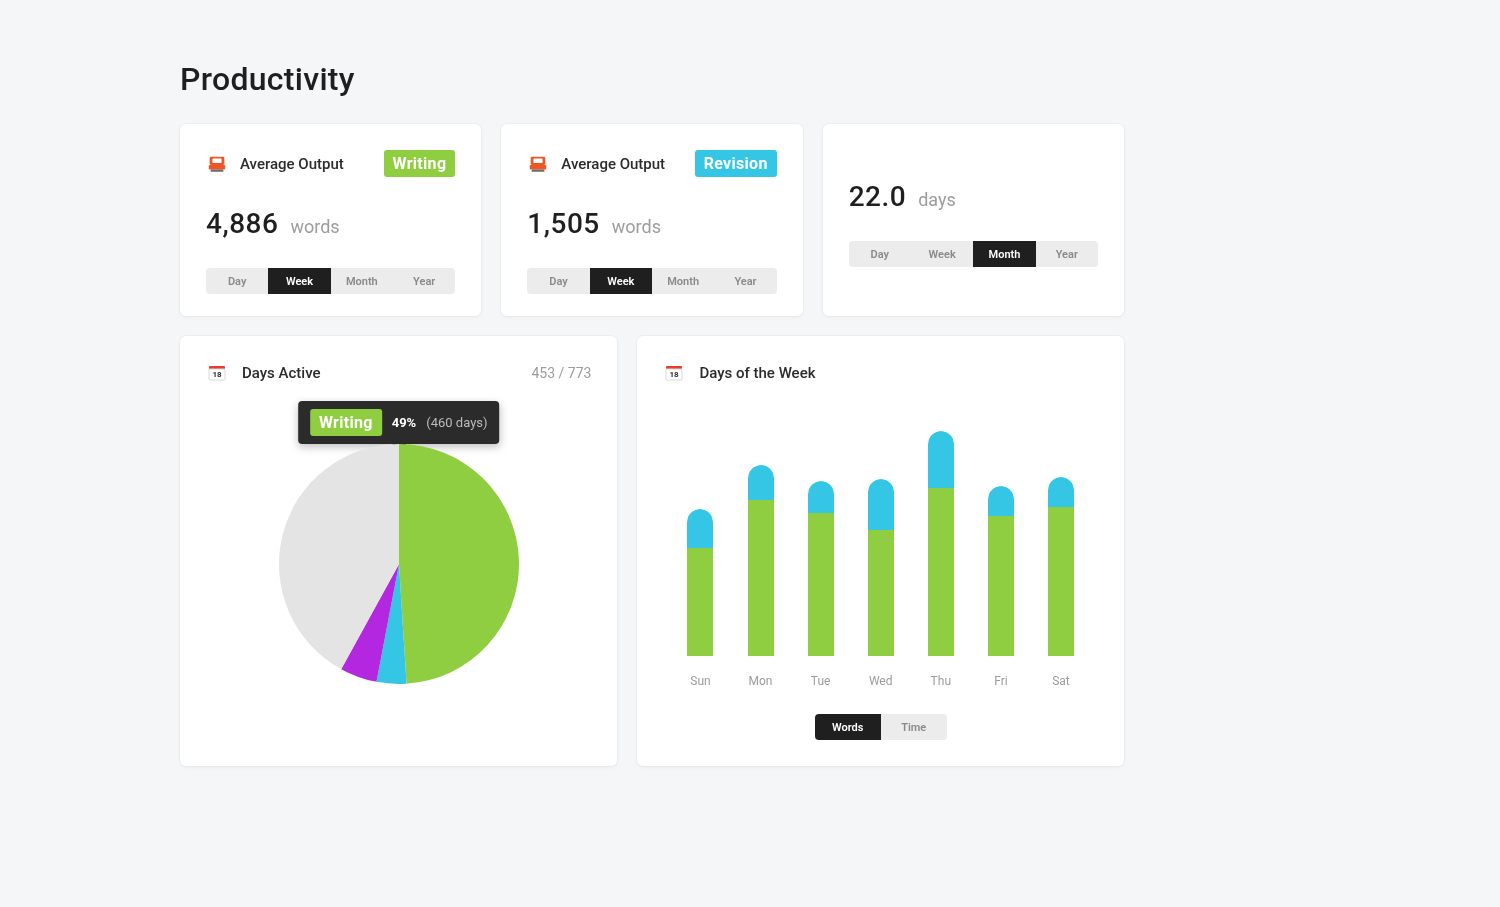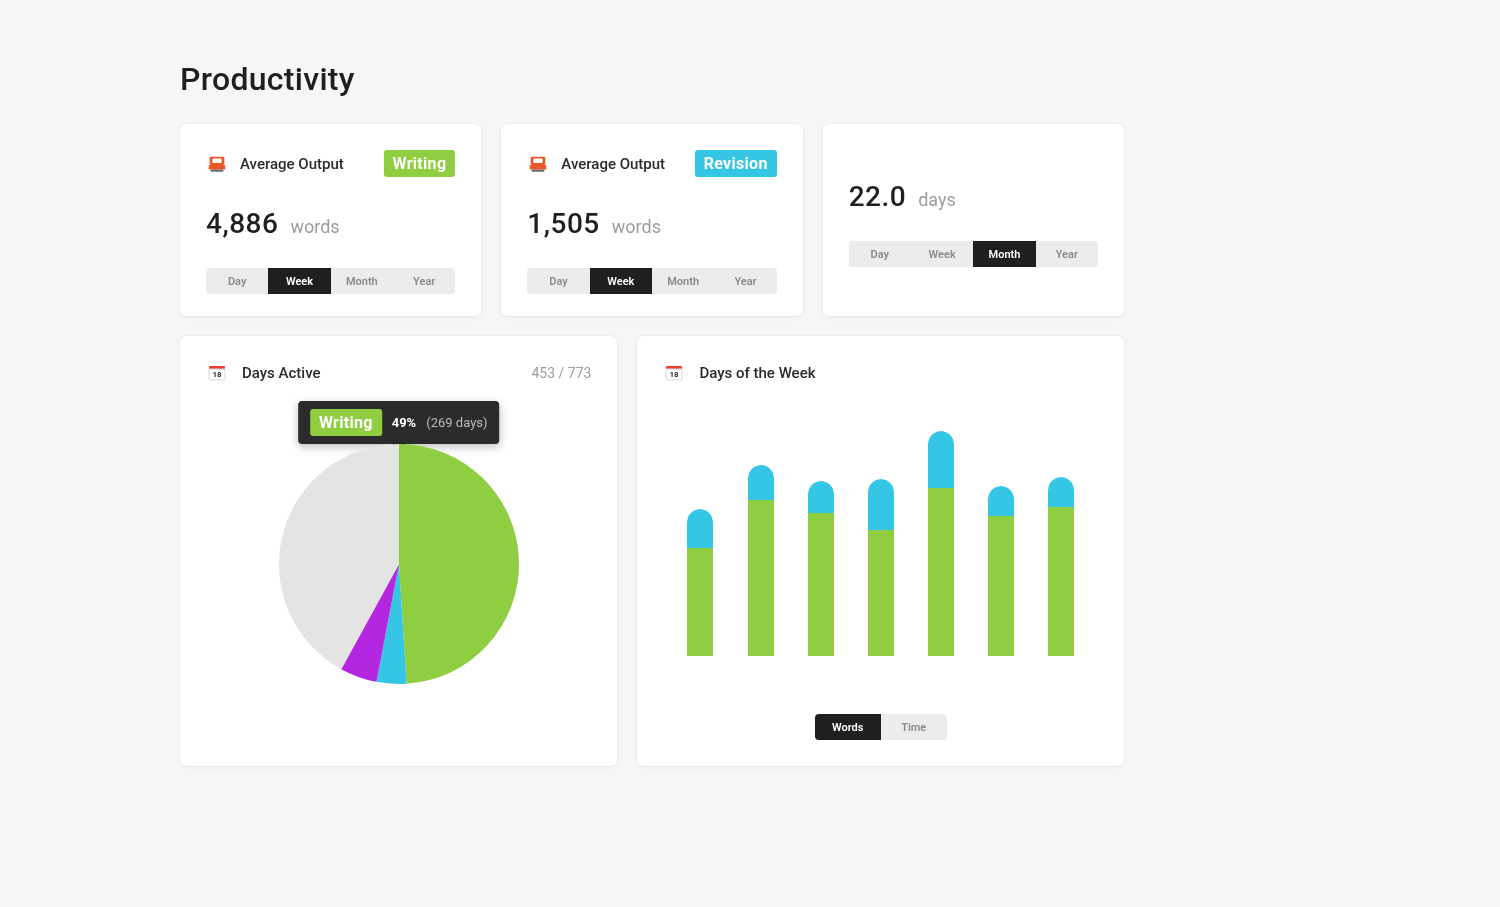--- a/index.html
+++ b/index.html
@@ -144,21 +144,21 @@
           </svg>
         </span>
         <span class="card-title">Days Active</span>
         <span class="spacer"></span>
         <span class="ratio">453 / 773</span>
       </div>
 
       <div class="tooltip">
         <span class="badge green">Writing</span>
         <span class="pct">49%</span>
-        <span class="days">(269 days)</span>
+        <span class="days">(460 days)</span>
       </div>
 
       <div class="pie-wrap">
         <svg id="pie-svg" width="260" height="260" viewBox="-130 -130 260 260">
             <path d="M0 0 L 7.34788079488412e-15 -120 A 120 120 0 0 1 7.534862343517624 119.76320741139259 Z" fill="#8fce41"></path>
             <path d="M0 0 L 7.534862343517624 119.76320741139259 A 120 120 0 0 1 -22.48575775028698 117.87447008744263 Z" fill="#35c6e6"></path>
             <path d="M0 0 L -22.48575775028698 117.87447008744263 A 120 120 0 0 1 -57.810440892205854 105.15680160526361 Z" fill="#b327e0"></path>
             <path d="M0 0 L -57.810440892205854 105.15680160526361 A 120 120 0 0 1 -2.2043642384652355e-14 -120 Z" fill="#e4e4e4"></path>
           </svg>
       </div>
@@ -215,20 +215,29 @@
               </div>
             </div>
             <div class="bar-col">
               <div class="bar" style="height:179.4px">
                 <div class="top" style="height:29.900000000000002px;border-radius:13px 13px 0 0"></div>
                 <div class="bot" style="height:149.5px"></div>
               </div>
             </div>
           </div>
       </div>
+      <div class="bar-labels" id="bar-labels">
+          <span>Sun</span>
+          <span>Mon</span>
+          <span>Tue</span>
+          <span>Wed</span>
+          <span>Thu</span>
+          <span>Fri</span>
+          <span>Sat</span>
+        </div>
 
       <div class="center-seg" id="dow-toggle">
           <div class="opt active">Words</div>
           <div class="opt">Time</div>
         </div>
     </div>
 
   </div>
 </div>
 

